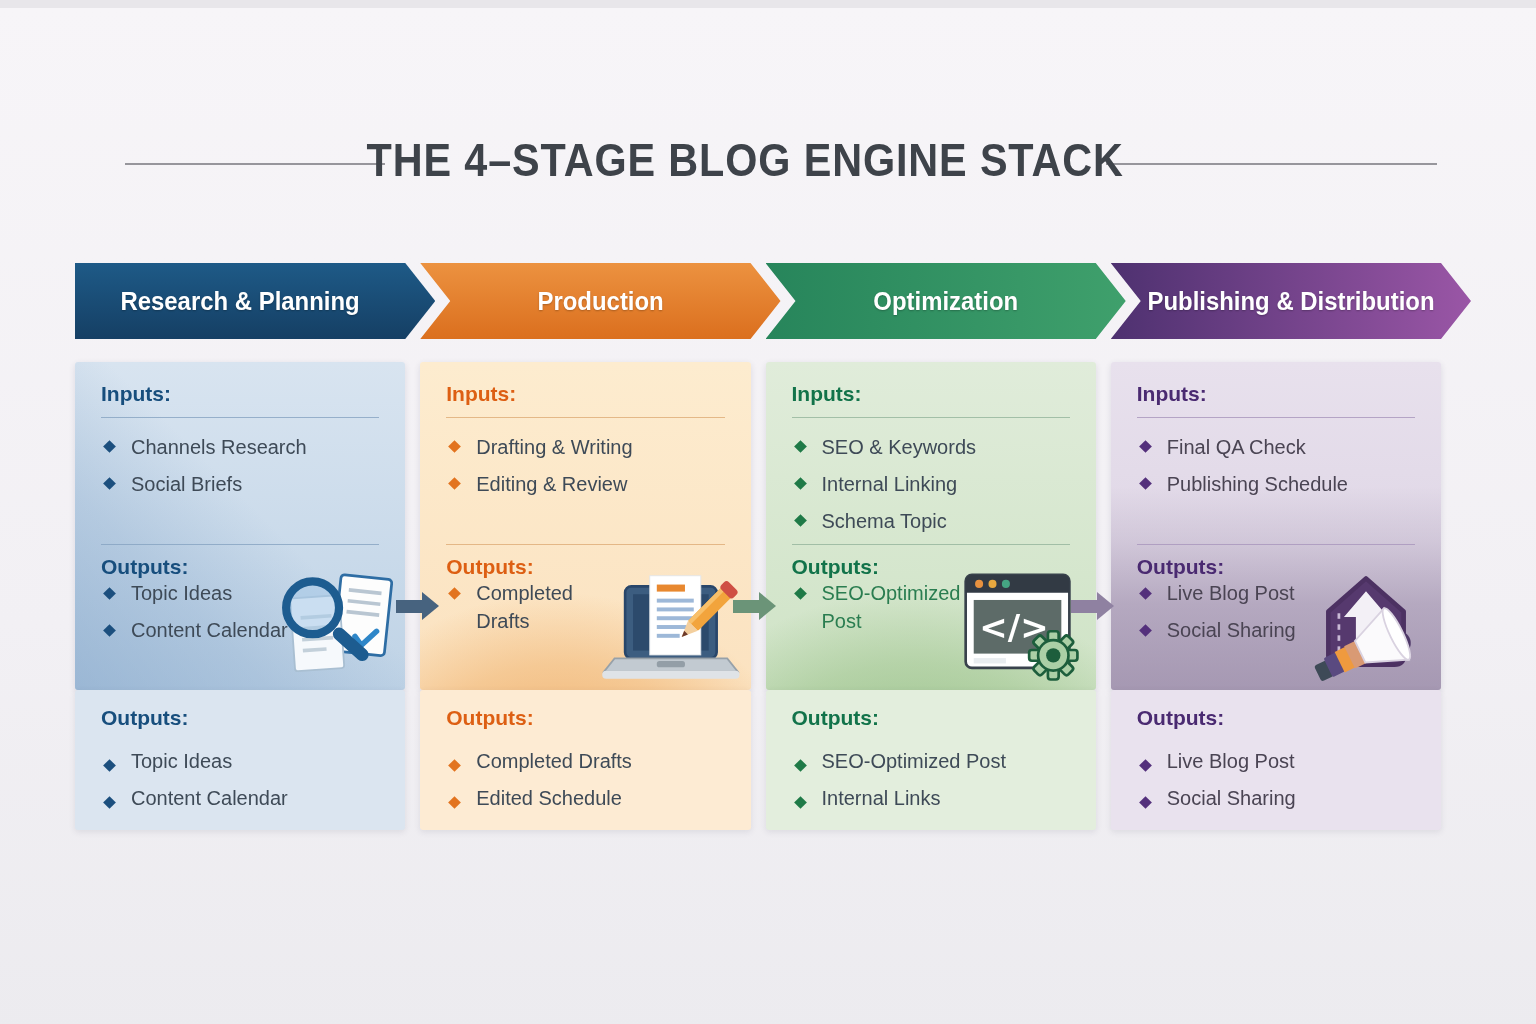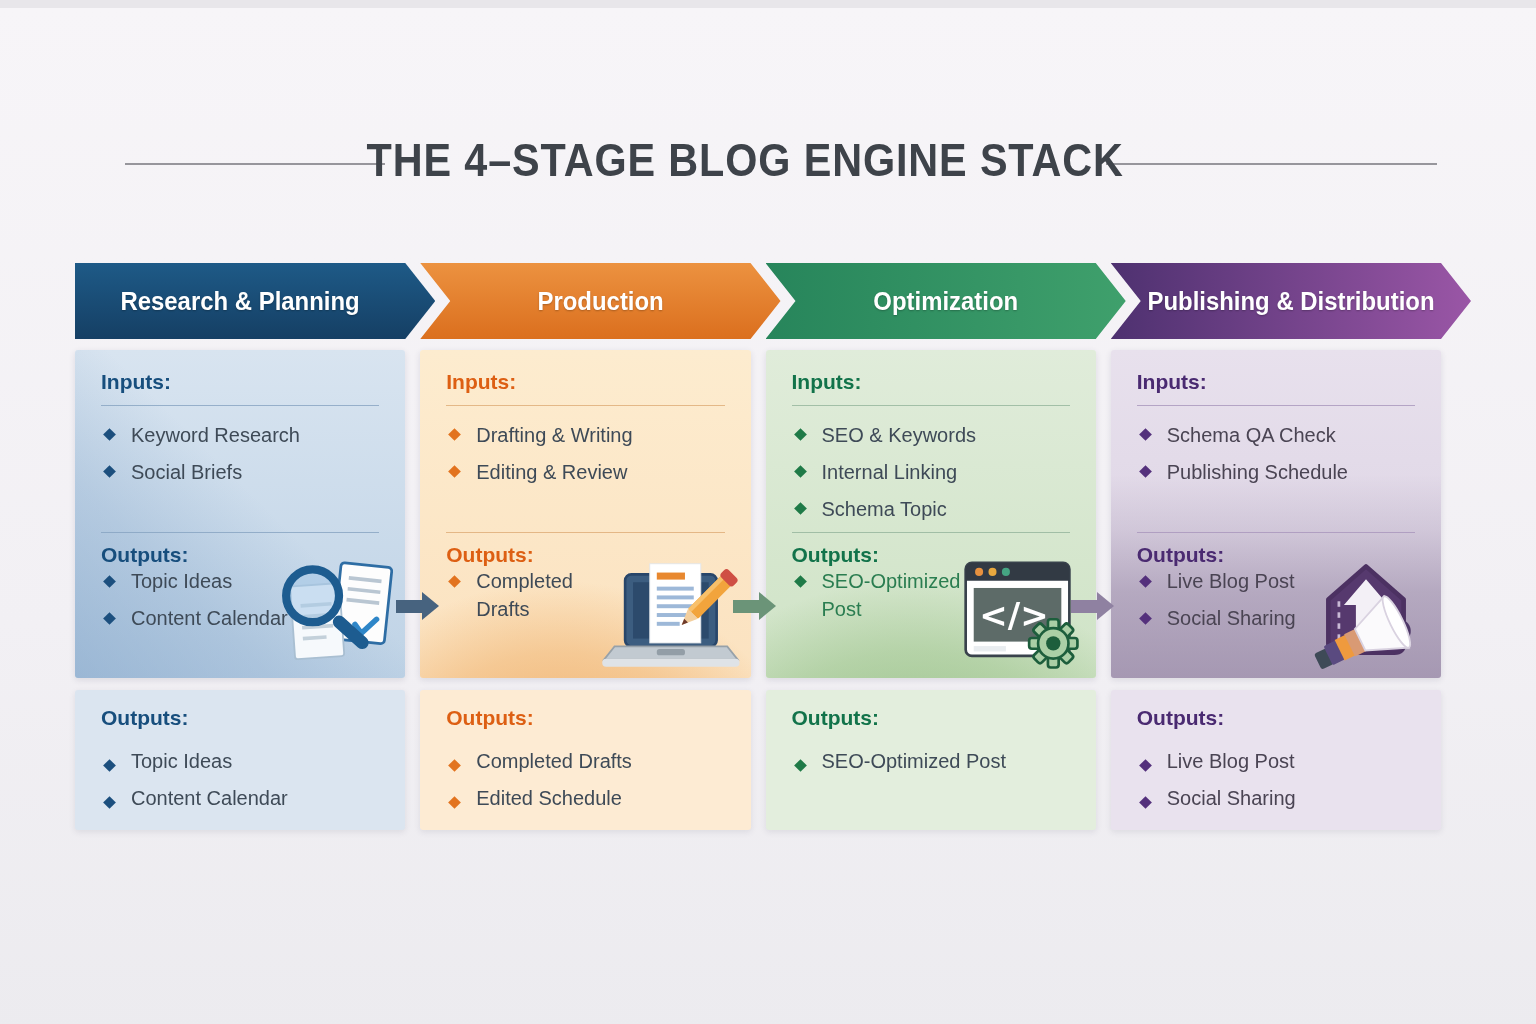--- a/index.html
+++ b/index.html
@@ -31,21 +31,21 @@
   .chev span{
     color:#fff;font-size:26px;font-weight:800;white-space:nowrap;
     transform:scaleX(.92);text-shadow:0 1px 2px rgba(0,0,0,.25);
   }
   .s1 .chev{background:linear-gradient(180deg,#1e5a87,#153f64);}
   .s2 .chev{background:linear-gradient(180deg,#ec9240,#db6f1e);justify-content:center;}
   .s3 .chev{background:linear-gradient(90deg,#27855b,#3fa06c);}
   .s4 .chev{background:linear-gradient(90deg,#4e3170,#9a56a6);}
   
   .top-card{
-    position:absolute;top:87px;left:0;width:100%;height:328px;border-radius:3px;
+    position:absolute;top:99px;left:0;width:100%;height:328px;border-radius:3px;
     box-shadow:0 2px 6px rgba(50,50,80,.12);overflow:hidden;
   }
   .s1 .top-card{background:linear-gradient(180deg,#d8e4f0,#bfd3e6);}
   .s2 .top-card{background:linear-gradient(180deg,#fdeccf,#fbe2c0);}
   .s3 .top-card{background:linear-gradient(180deg,#e0ecda,#cfe3c6);}
   .s4 .top-card{background:linear-gradient(180deg,#e8e1ed,#d9cfe1);}
   .top-card::before{content:"";position:absolute;inset:0;pointer-events:none;}
   .s1 .top-card::before{background:linear-gradient(to top right,rgba(118,155,195,.5) 0%,rgba(118,155,195,.28) 30%,transparent 55%);}
   .s2 .top-card::before{background:radial-gradient(110% 95% at 42% 135%,rgba(233,152,70,.8) 0%,rgba(238,170,95,.45) 45%,transparent 68%);}
   .s3 .top-card::before{background:radial-gradient(120% 100% at 45% 140%,rgba(118,170,100,.75) 0%,rgba(140,185,120,.4) 48%,transparent 70%);}
@@ -105,21 +105,21 @@
       <div class="chev">
           <span>Research &amp; Planning</span>
         </div>
       <div class="top-card">
         <div class="pad">
           <div class="sec-label">Inputs:</div>
           <div class="rule"></div>
           <ul class="list inputs">
             <li>
                 <span class="dia"></span>
-                <span class="item-text">Keyword Research</span>
+                <span class="item-text">Channels Research</span>
               </li>
             <li>
                 <span class="dia"></span>
                 <span class="item-text">Social Briefs</span>
               </li>
           </ul>
           <div class="rule r2"></div>
           <div class="sec-label">Outputs:</div>
           <ul class="list mid-outputs">
             <li>
@@ -288,36 +288,40 @@
           </svg>
         </div>
       </div>
       <div class="bot-card">
         <div class="sec-label">Outputs:</div>
         <ul class="list">
           <li>
               <span class="dia"></span>
               <span class="item-text">SEO-Optimized Post</span>
             </li>
+          <li>
+              <span class="dia"></span>
+              <span class="item-text">Internal Links</span>
+            </li>
         </ul>
       </div>
     </section>
 
     <section class="stage s4">
       <div class="chev">
           <span>Publishing &amp; Distribution</span>
         </div>
       <div class="top-card">
         <div class="pad">
           <div class="sec-label">Inputs:</div>
           <div class="rule"></div>
           <ul class="list inputs">
             <li>
                 <span class="dia"></span>
-                <span class="item-text">Schema QA Check</span>
+                <span class="item-text">Final QA Check</span>
               </li>
             <li>
                 <span class="dia"></span>
                 <span class="item-text">Publishing Schedule</span>
               </li>
           </ul>
           <div class="rule r2"></div>
           <div class="sec-label">Outputs:</div>
           <ul class="list mid-outputs">
             <li>

